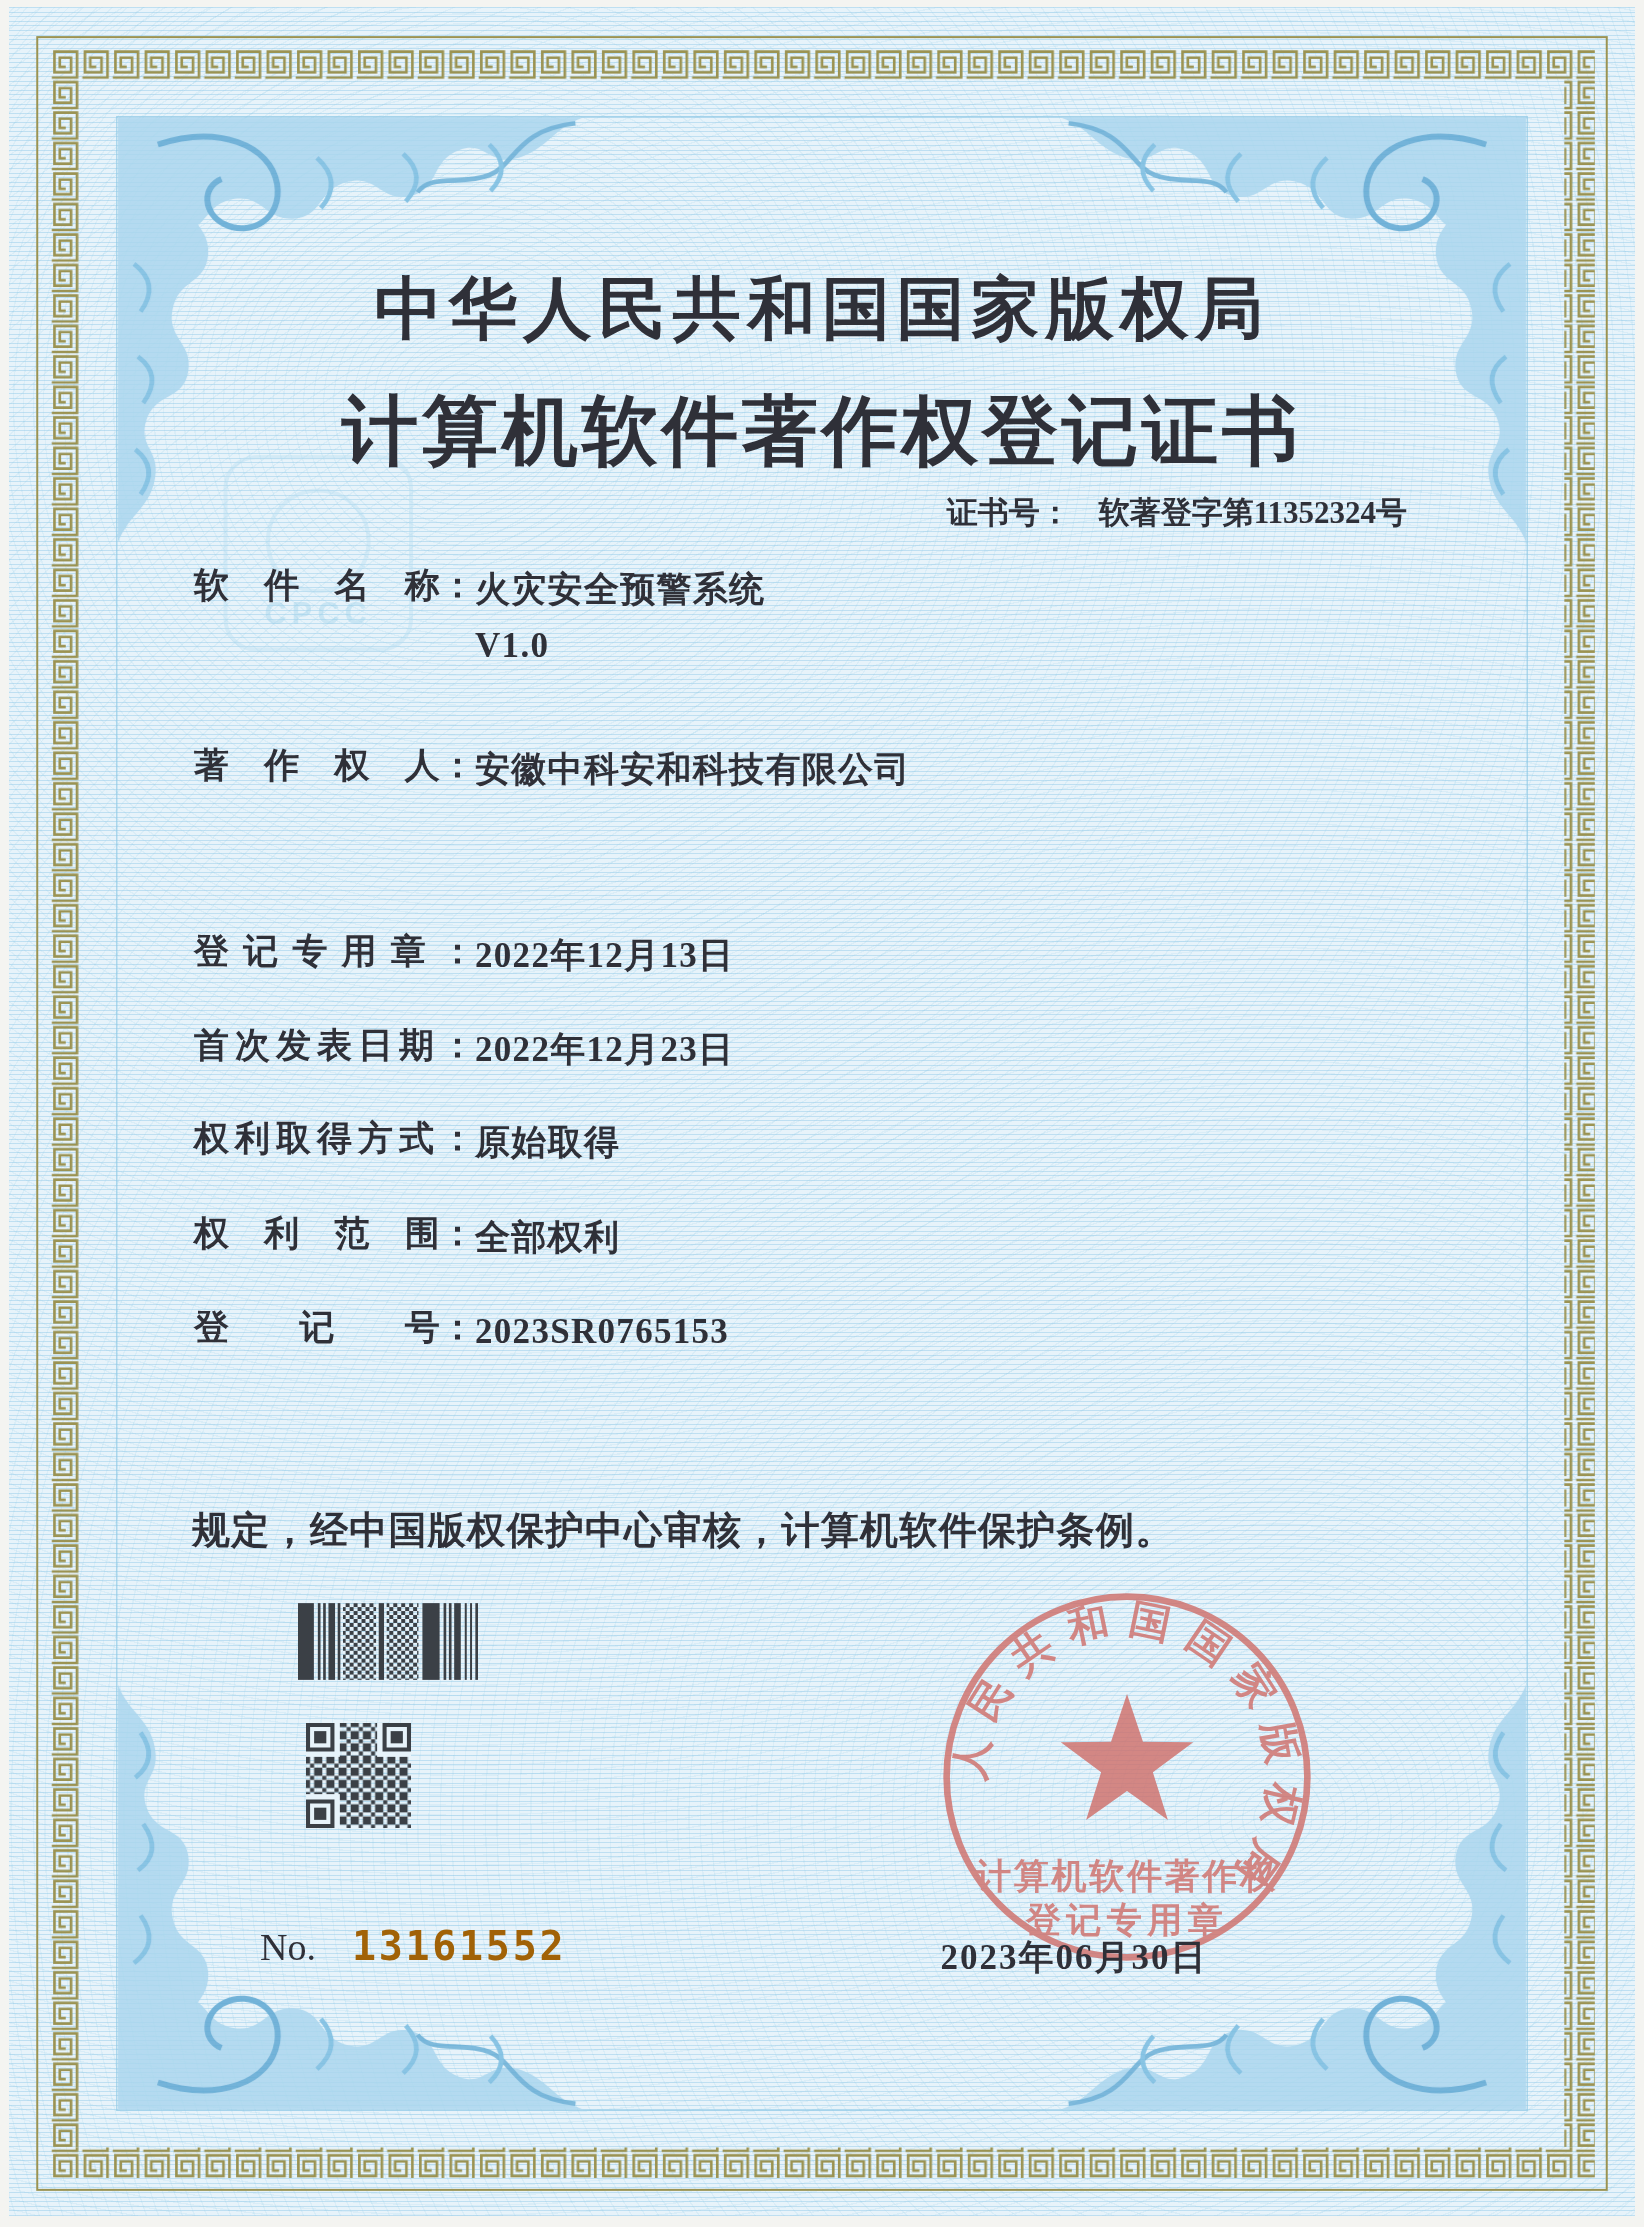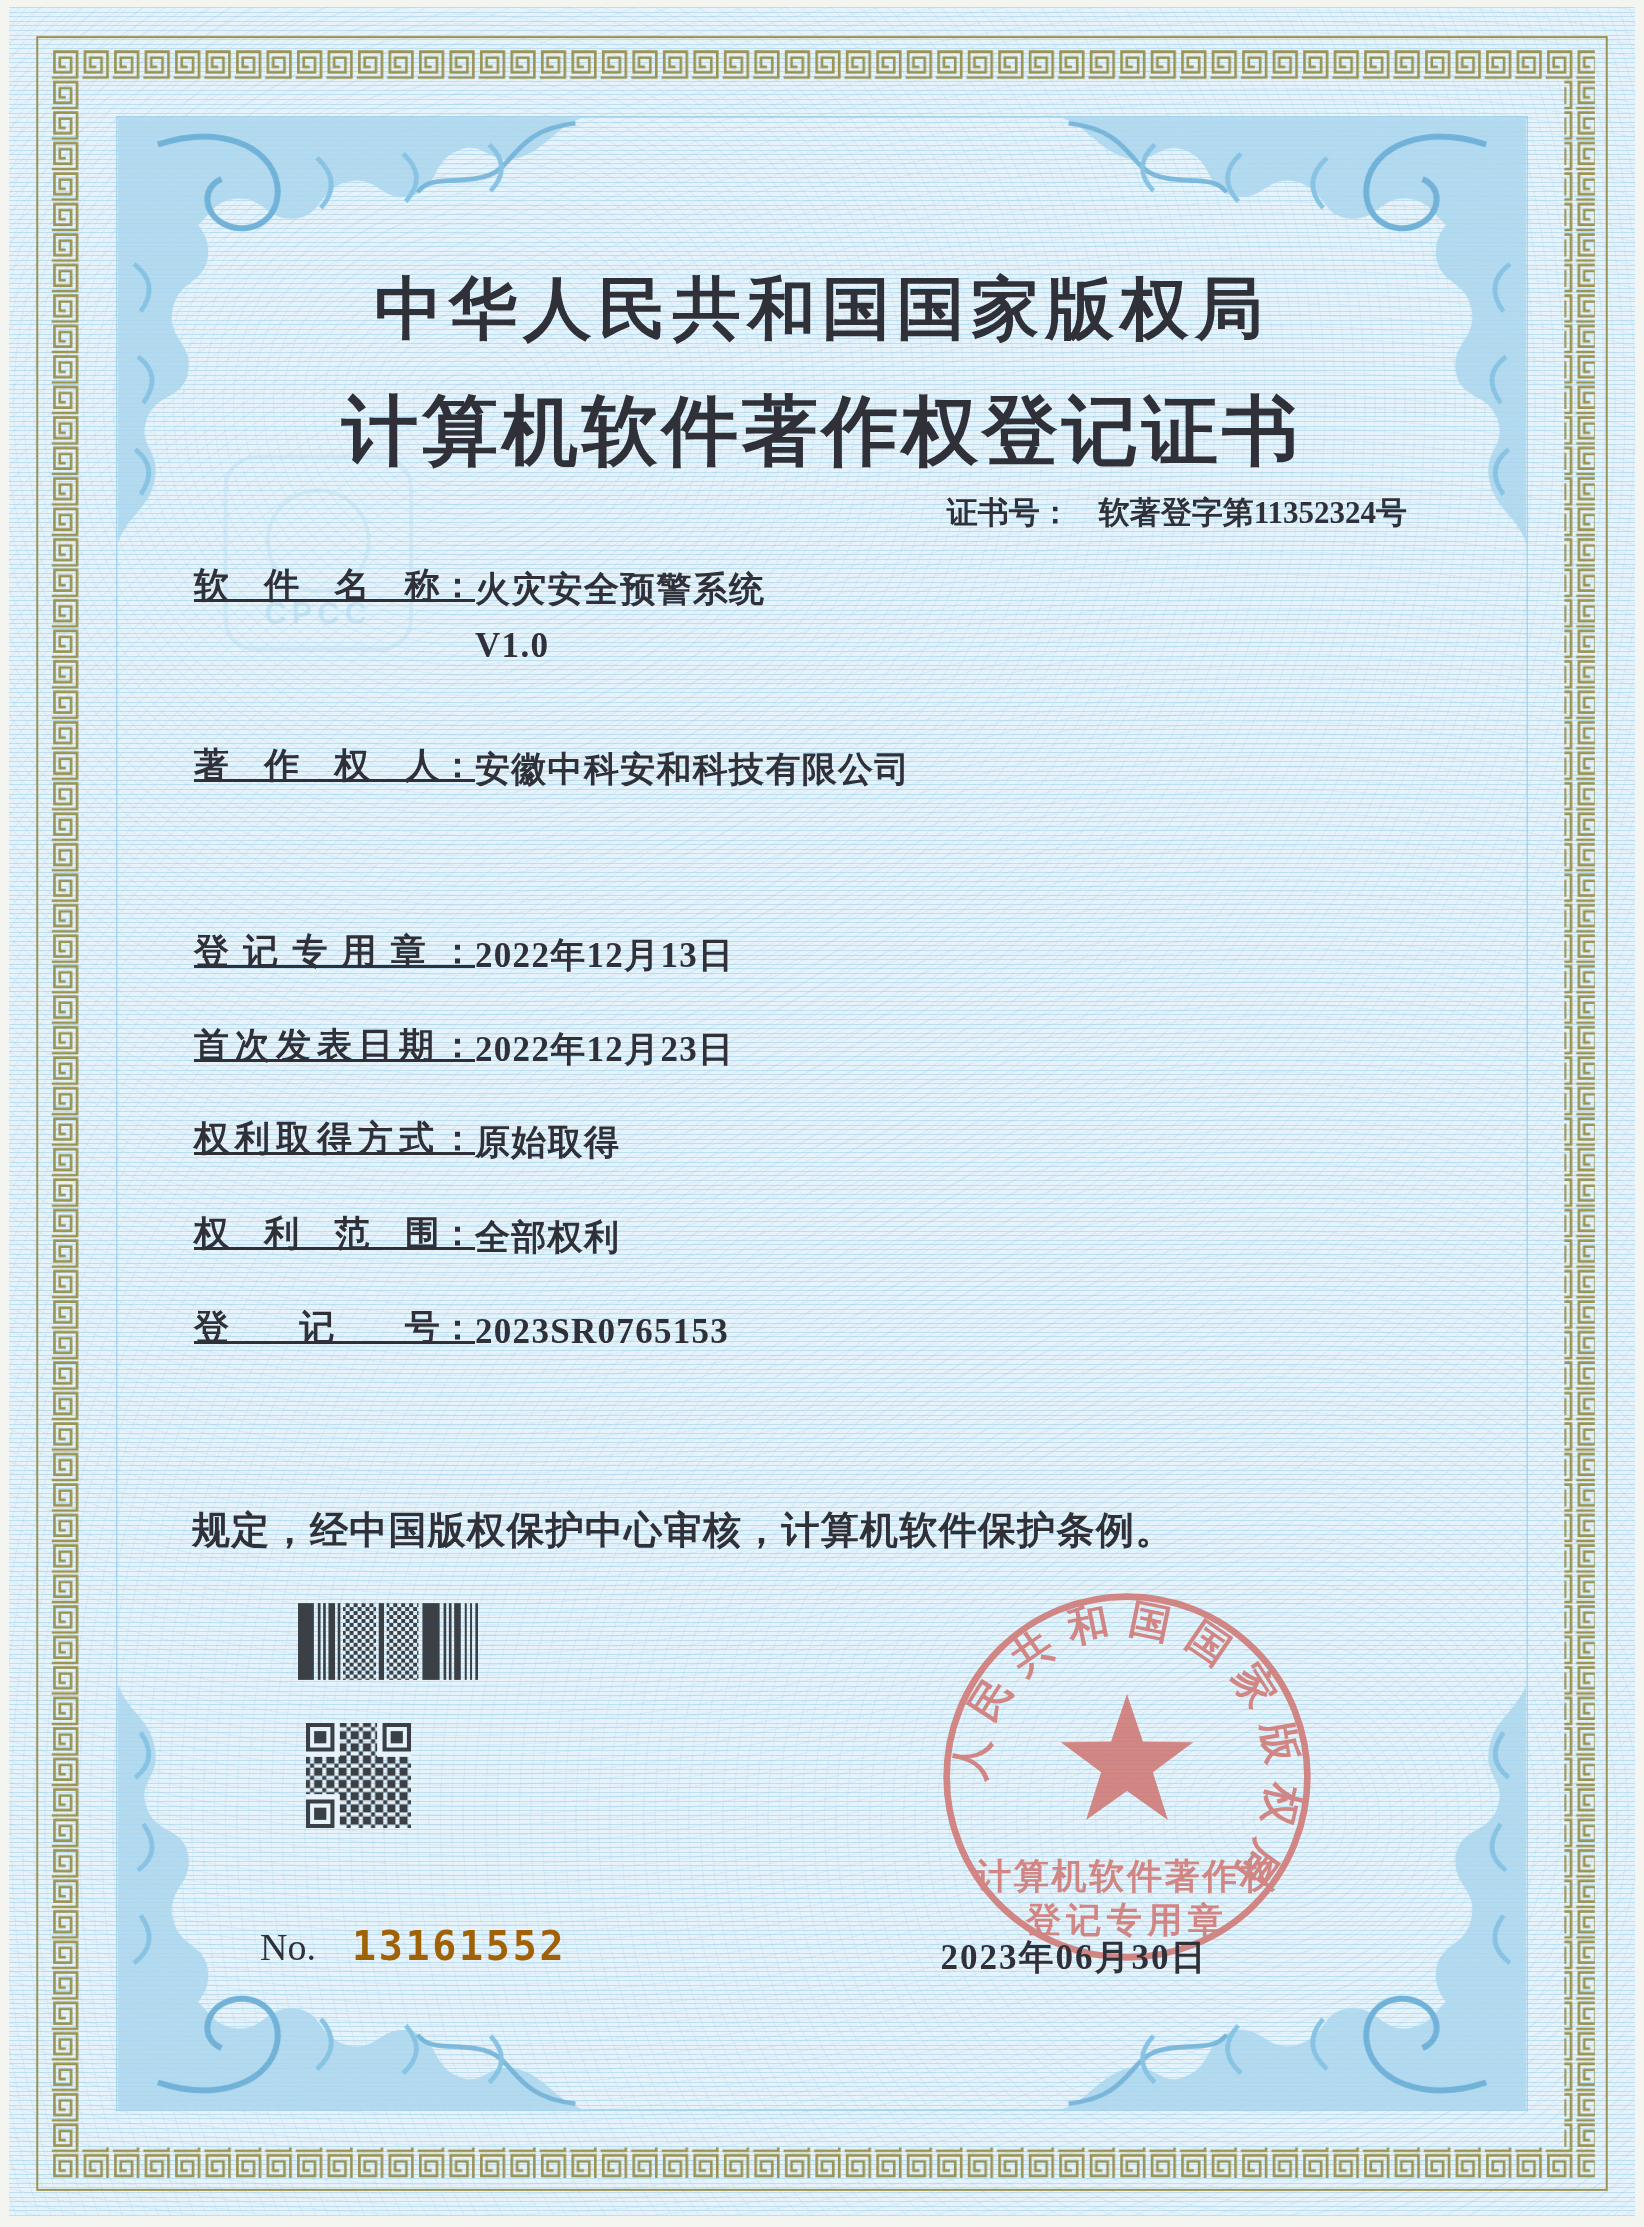--- a/index.html
+++ b/index.html
@@ -15,21 +15,21 @@
   .frame{position:absolute;left:0;top:0;width:1644px;height:2227px;}
   .content{position:absolute;left:0;top:0;width:1644px;height:1844px;padding-left:48px;}
   .authority{position:absolute;left:0;top:264px;width:1644px;text-align:center;
     font-size:68px;font-weight:bold;letter-spacing:6.6px;}
   .cert-title{position:absolute;left:0;top:381px;width:1644px;text-align:center;
     font-size:76px;font-weight:bold;letter-spacing:4px;}
   .certno{position:absolute;top:492px;right:285px;font-size:31px;font-weight:bold;
     display:flex;gap:28px;white-space:nowrap;margin-left:15px;}
   .row{position:absolute;left:194px;display:flex;align-items:flex-start;
     font-size:35px;font-weight:bold;white-space:nowrap;}
-  .flabel{display:inline-block;width:281px;text-align:justify;text-align-last:justify;text-decoration:underline;}
+  .flabel{display:inline-block;width:281px;text-align:justify;text-align-last:justify;}
   .fvalue{line-height:56px;letter-spacing:1.3px;}
   .body-line{position:absolute;left:192px;font-size:38px;font-weight:bold;
     letter-spacing:1.3px;white-space:nowrap;}
   .serial{position:absolute;left:260px;top:1923px;display:flex;align-items:baseline;gap:36px;}
   .serial-prefix{font-size:38px;}
   .serial-number{font-family:"DejaVu Sans Mono","Liberation Mono",monospace;
     font-size:40px;font-weight:bold;color:#a16207;letter-spacing:2.7px;}
   .issue-date{position:absolute;left:875px;top:1934px;width:398px;text-align:center;
     font-size:35px;font-weight:bold;letter-spacing:2px;}
   .gfx{position:absolute;}

